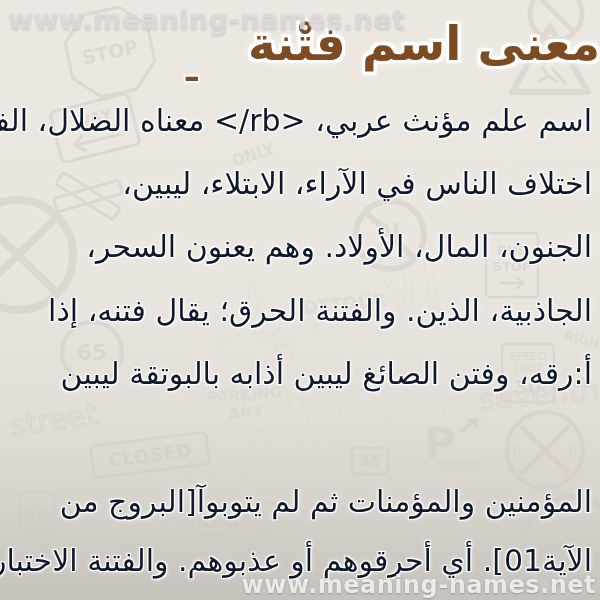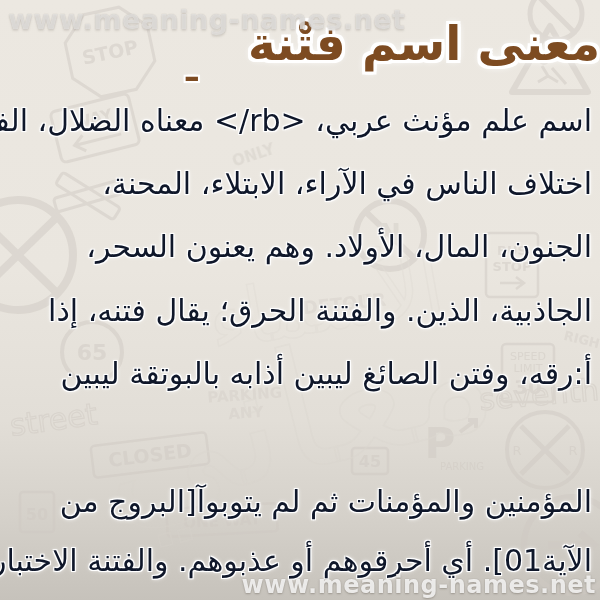--- a/index.html
+++ b/index.html
@@ -174,21 +174,21 @@
   <div class="wm wm-top">www.meaning-names.net</div>
 
   <h1 class="title">معنى اسم فتْنة</h1>
   <span class="under-mark">ـ</span>
 
   <div class="line line-1">
     <span>اسم علم مؤنث عربي،</span>
     <span class="ltr-tag" dir="ltr">&lt;/rb&gt;</span>
     <span>معناه الضلال، الفضيحة،</span>
   </div>
-  <div class="line line-2">اختلاف الناس في الآراء، الابتلاء، المحنة،</div>
+  <div class="line line-2">اختلاف الناس في الآراء، الابتلاء، ليبين،</div>
   <div class="line line-3">الجنون، المال، الأولاد. وهم يعنون السحر،</div>
   <div class="line line-4">الجاذبية، الذين. والفتنة الحرق؛ يقال فتنه، إذا</div>
   <div class="line line-5">أ:رقه، وفتن الصائغ ليبين أذابه بالبوتقة ليبين</div>
   <div class="line line-7">المؤمنين والمؤمنات ثم لم يتوبوآ[البروج من</div>
   <div class="line line-8">الآية01]. أي أحرقوهم أو عذبوهم. والفتنة الاختبار</div>
 
   <div class="wm wm-bottom">www.meaning-names.net</div>
 
 </div>
 

